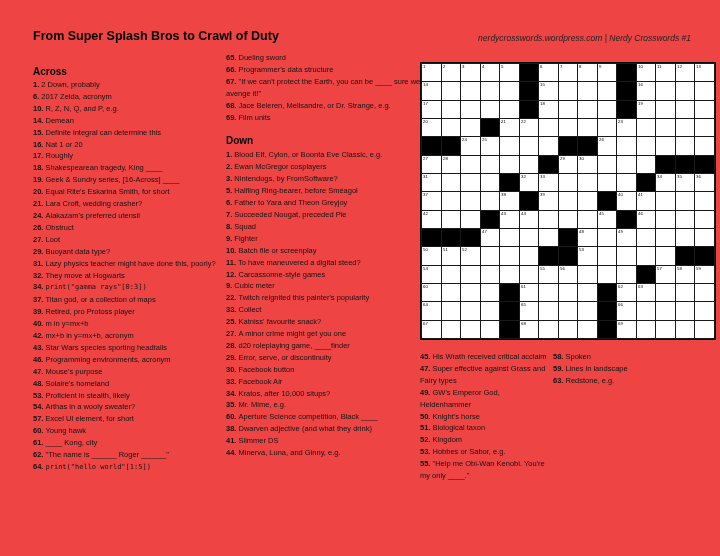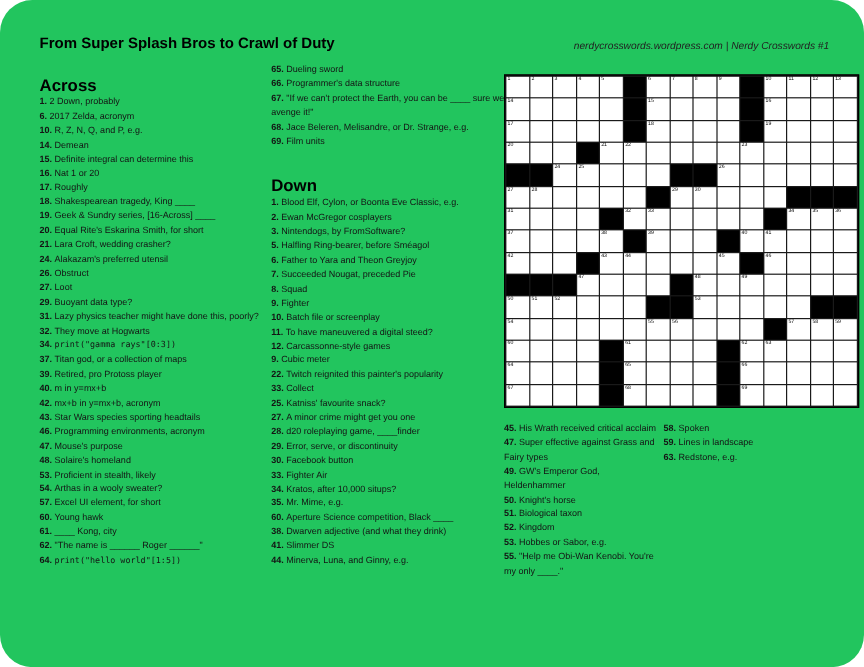--- a/index.html
+++ b/index.html
@@ -1,26 +1,26 @@
 <!DOCTYPE html>
 <html><head>
 <meta charset="utf-8">
 <style>
   html,body{margin:0;padding:0;background:#ffffff;}
-  .page{position:relative;width:720px;height:556px;background:#22c55e;overflow:hidden;
-        font-family:"Liberation Sans",sans-serif;color:#111;border-radius:27px;}
+  .page{position:relative;width:720px;height:556px;background:#ef4444;overflow:hidden;
+        font-family:"Liberation Sans",sans-serif;color:#111;}
   .title{position:absolute;left:33px;top:29px;font-size:12.5px;font-weight:700;color:#000;}
   .site{position:absolute;right:29px;top:33px;font-size:8.5px;font-style:italic;color:#222;}
   .col{position:absolute;}
   #col1{left:33px;top:64px;width:186px;}
   #col2{left:226px;top:52px;width:200px;}
   #bottom1{left:420px;top:351px;width:129px;}
   #bottom2{left:553px;top:351px;width:165px;}
-  .heading{font-size:14px;font-weight:700;line-height:15px;color:#000;}
-  .heading.down{margin-top:24px;margin-bottom:1px;}
+  .heading{font-size:10px;font-weight:700;line-height:15px;color:#000;}
+  .heading.down{margin-top:10px;margin-bottom:1px;}
   .clue{font-size:7.5px;line-height:11.9px;color:#141414;}
   .cnum{font-weight:700;}
   .mono-txt{font-family:"DejaVu Sans Mono","Liberation Mono",monospace;font-size:7px;}
   
   #grid{position:absolute;left:420px;top:62px;width:296px;height:278px;box-sizing:border-box;
         display:grid;grid-template-columns:repeat(15,1fr);grid-template-rows:repeat(15,1fr);
         background:#1a1a1a;gap:1px;padding:1px;border:1px solid #000;}
   .cell{position:relative;background:#ffffff;}
   .cell.black{background:#000000;}
   .cell .n{position:absolute;top:0;left:1px;font-size:6px;line-height:6px;
@@ -94,21 +94,21 @@
         <div class="clue"><span class="cnum">11. </span><span>To have maneuvered a digital steed?</span></div>
         <div class="clue"><span class="cnum">12. </span><span>Carcassonne-style games</span></div>
         <div class="clue"><span class="cnum">9. </span><span>Cubic meter</span></div>
         <div class="clue"><span class="cnum">22. </span><span>Twitch reignited this painter's popularity</span></div>
         <div class="clue"><span class="cnum">33. </span><span>Collect</span></div>
         <div class="clue"><span class="cnum">25. </span><span>Katniss' favourite snack?</span></div>
         <div class="clue"><span class="cnum">27. </span><span>A minor crime might get you one</span></div>
         <div class="clue"><span class="cnum">28. </span><span>d20 roleplaying game, ____finder</span></div>
         <div class="clue"><span class="cnum">29. </span><span>Error, serve, or discontinuity</span></div>
         <div class="clue"><span class="cnum">30. </span><span>Facebook button</span></div>
-        <div class="clue"><span class="cnum">33. </span><span>Fighter Air</span></div>
+        <div class="clue"><span class="cnum">33. </span><span>Facebook Air</span></div>
         <div class="clue"><span class="cnum">34. </span><span>Kratos, after 10,000 situps?</span></div>
         <div class="clue"><span class="cnum">35. </span><span>Mr. Mime, e.g.</span></div>
         <div class="clue"><span class="cnum">60. </span><span>Aperture Science competition, Black ____</span></div>
         <div class="clue"><span class="cnum">38. </span><span>Dwarven adjective (and what they drink)</span></div>
         <div class="clue"><span class="cnum">41. </span><span>Slimmer DS</span></div>
         <div class="clue"><span class="cnum">44. </span><span>Minerva, Luna, and Ginny, e.g.</span></div>
       </div>
   </div>
 
   <div id="grid">

